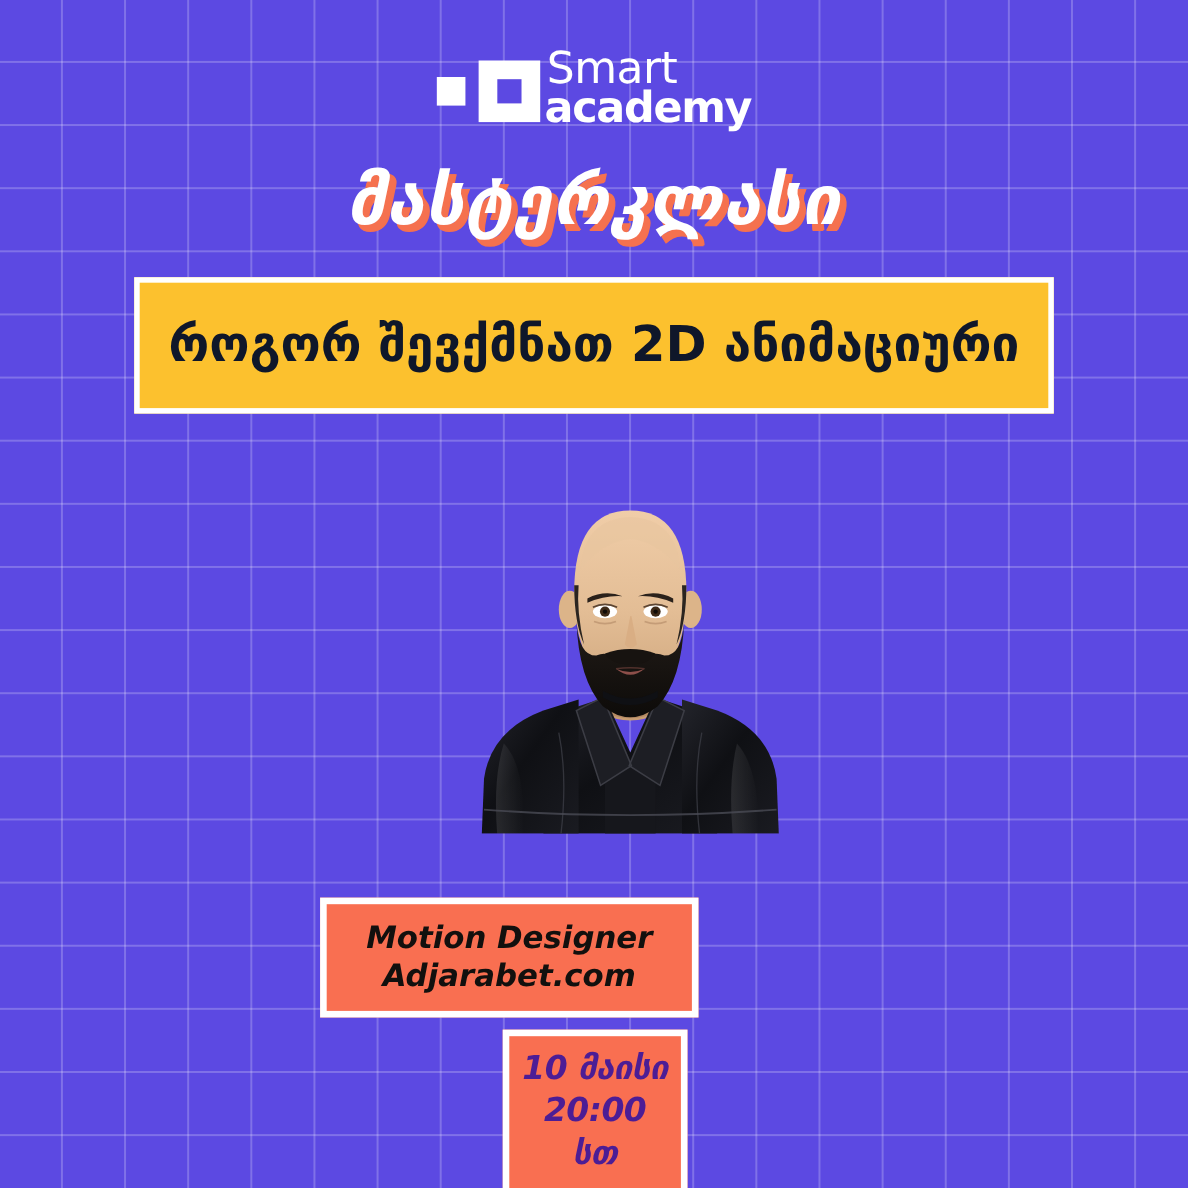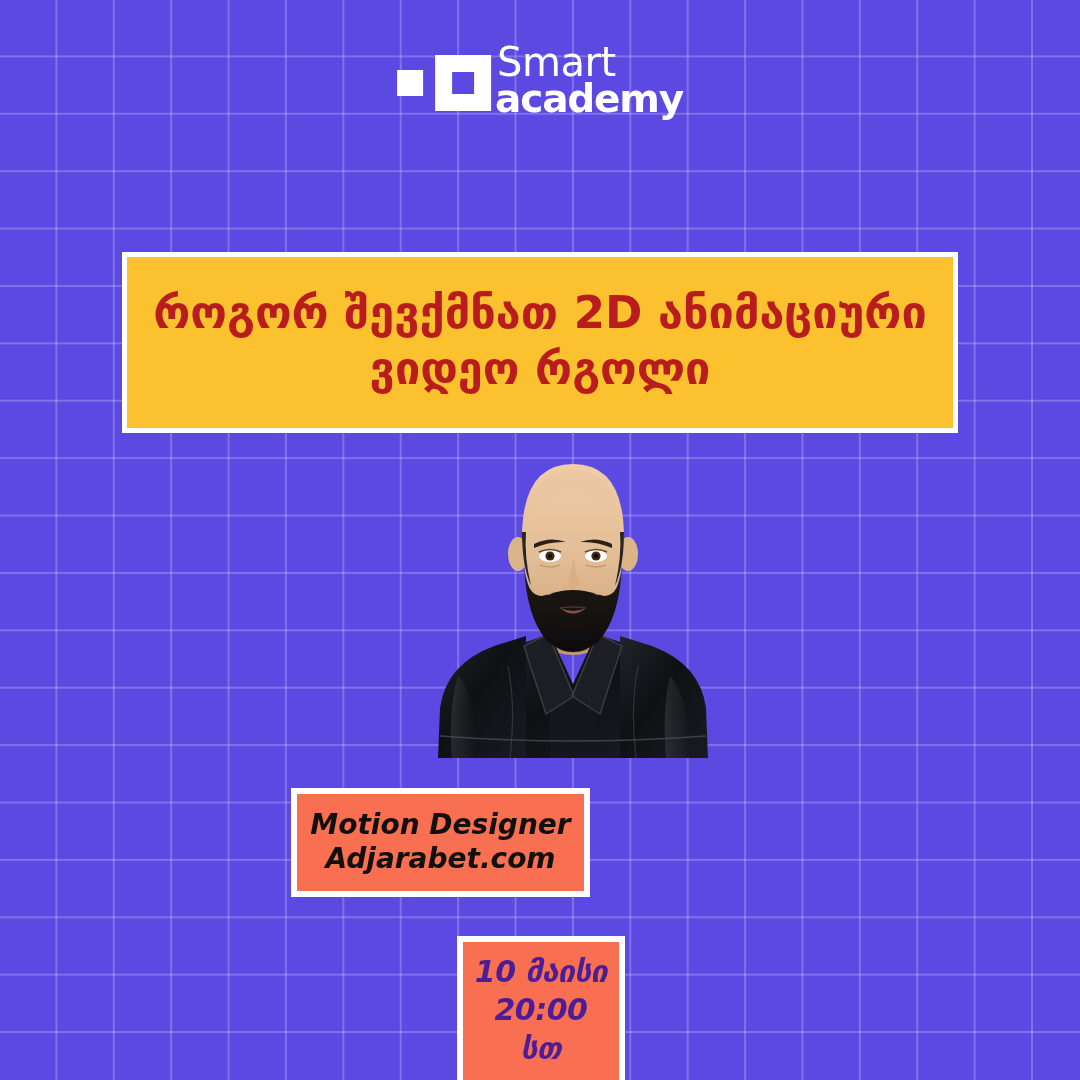--- a/index.html
+++ b/index.html
@@ -112,21 +112,21 @@
     left: 122px;
     top: 252px;
     width: 836px;
     background: #fcc12e;
     border: 5px solid #ffffff;
     padding: 28px 24px 30px 24px;
     z-index: 6;
   }
   .topic-text {
     text-align: center;
-    color: #b91c1c;
+    color: #0f172a;
     font-size: 45px;
     font-weight: 800;
     line-height: 1.25;
     letter-spacing: 0px;
   }
 
   
   .photo-wrap {
     position: absolute;
     left: 398px;
@@ -155,22 +155,22 @@
     font-size: 35px;
     font-weight: 800;
     font-style: italic;
     letter-spacing: 0.5px;
   }
 
   
   .role-plate {
     position: absolute;
     left: 291px;
-    top: 788px;
-    width: 299px;
+    top: 816px;
+    width: 344px;
     background: #f96f51;
     border: 6px solid #ffffff;
     padding: 14px 12px 16px 12px;
     z-index: 8;
   }
   .role-line {
     text-align: center;
     color: #12100e;
     font-size: 28px;
     font-weight: 700;
@@ -212,24 +212,26 @@
       <div class="mark-big">
         <div class="mark-hole"></div>
       </div>
     </div>
     <div class="logo-words">
       <span class="logo-smart">Smart</span>
       <span class="logo-academy">academy</span>
     </div>
   </div>
 
+  <div class="masterclass">
+    <span class="masterclass-text">მასტერკლასი</span>
+  </div>
 
   <div class="topic-banner">
     <div class="topic-text">როგორ შევქმნათ 2D ანიმაციური</div>
-    <div class="topic-text">ვიდეო რგოლი</div>
   </div>
 
   <div class="photo-wrap">
     <svg class="photo-svg" viewBox="0 0 350 312" preserveAspectRatio="xMidYMax meet">
       <defs>
         <linearGradient id="jacketGrad" x1="0" y1="0" x2="1" y2="1">
           <stop offset="0%" stop-color="#23242b"></stop>
           <stop offset="45%" stop-color="#0f1014"></stop>
           <stop offset="100%" stop-color="#1a1b21"></stop>
         </linearGradient>

